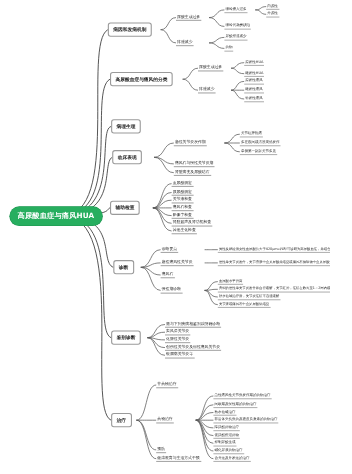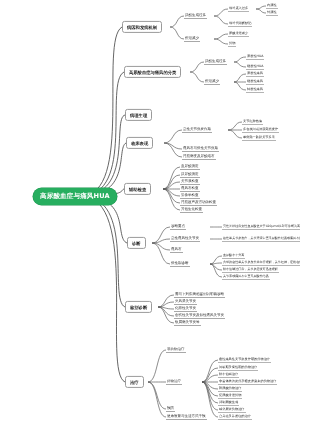--- a/index.html
+++ b/index.html
@@ -3,21 +3,21 @@
 <meta charset="utf-8">
 <style>
   html,body{margin:0;padding:0;}
   body{
     width:300px;height:431px;
     background:#ffffff;
     font-family:"DejaVu Sans","Liberation Sans",sans-serif;
     overflow:hidden;
     position:relative;
   }
-  #map{position:absolute;inset:0;margin-left:24px;}
+  #map{position:absolute;inset:0;}
   svg.links{position:absolute;left:0;top:0;width:300px;height:431px;overflow:visible;pointer-events:none;}
   svg.links path{fill:none;stroke:#5c5c5c;stroke-width:.7;}
   svg.links path.trunk{stroke:#4a4a4a;stroke-width:.85;}
 
   .node{position:absolute;box-sizing:border-box;white-space:nowrap;}
 
   .root{
     background:#27ae5f;
     color:#ffffff;
     border-radius:9px;

